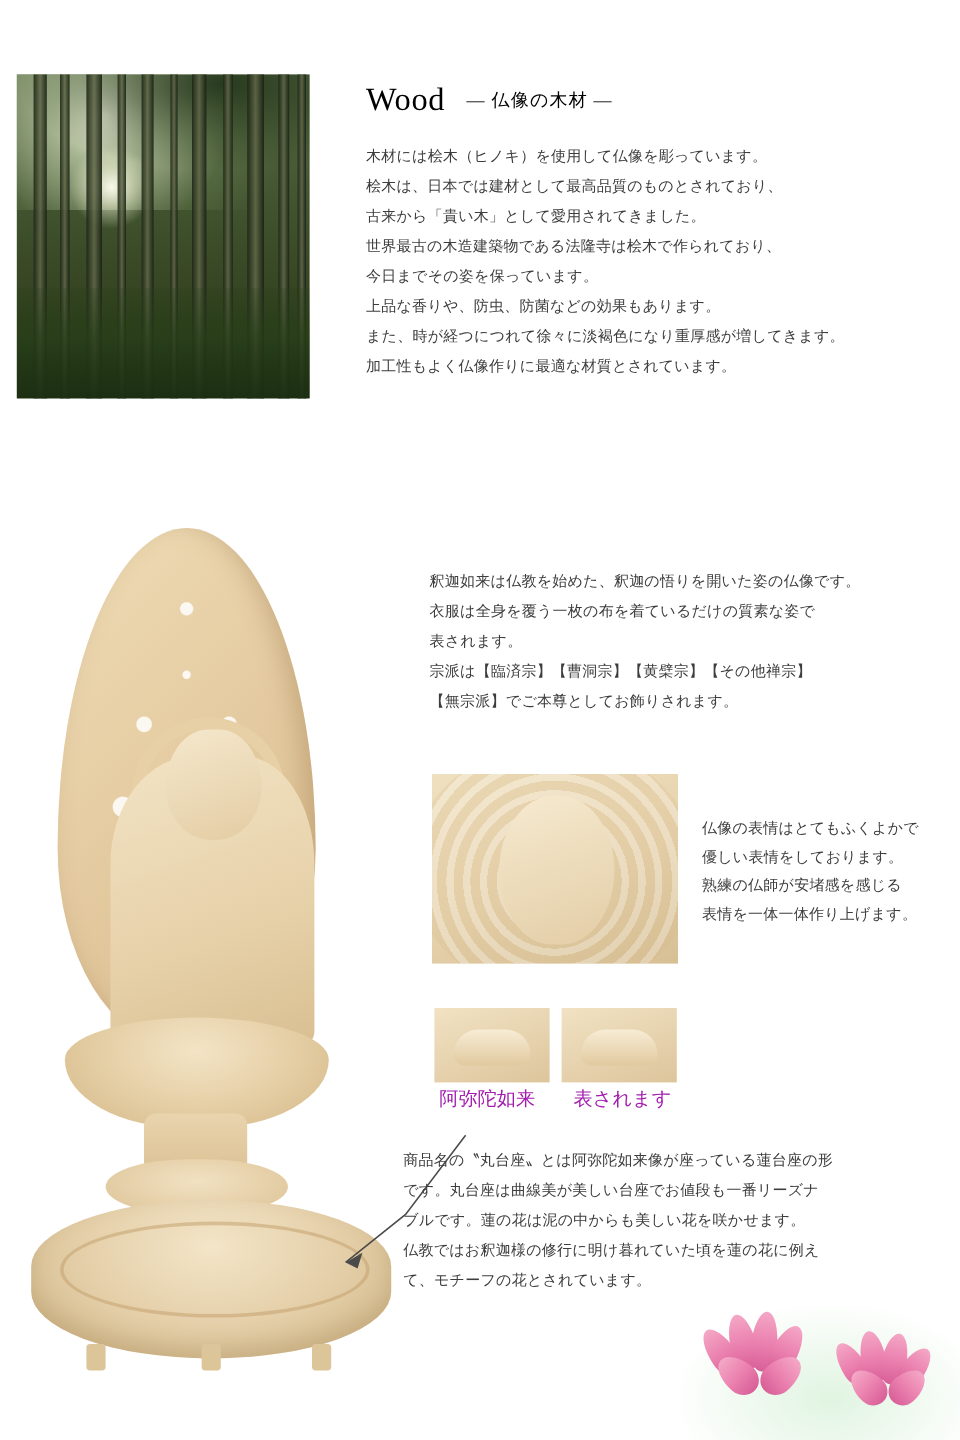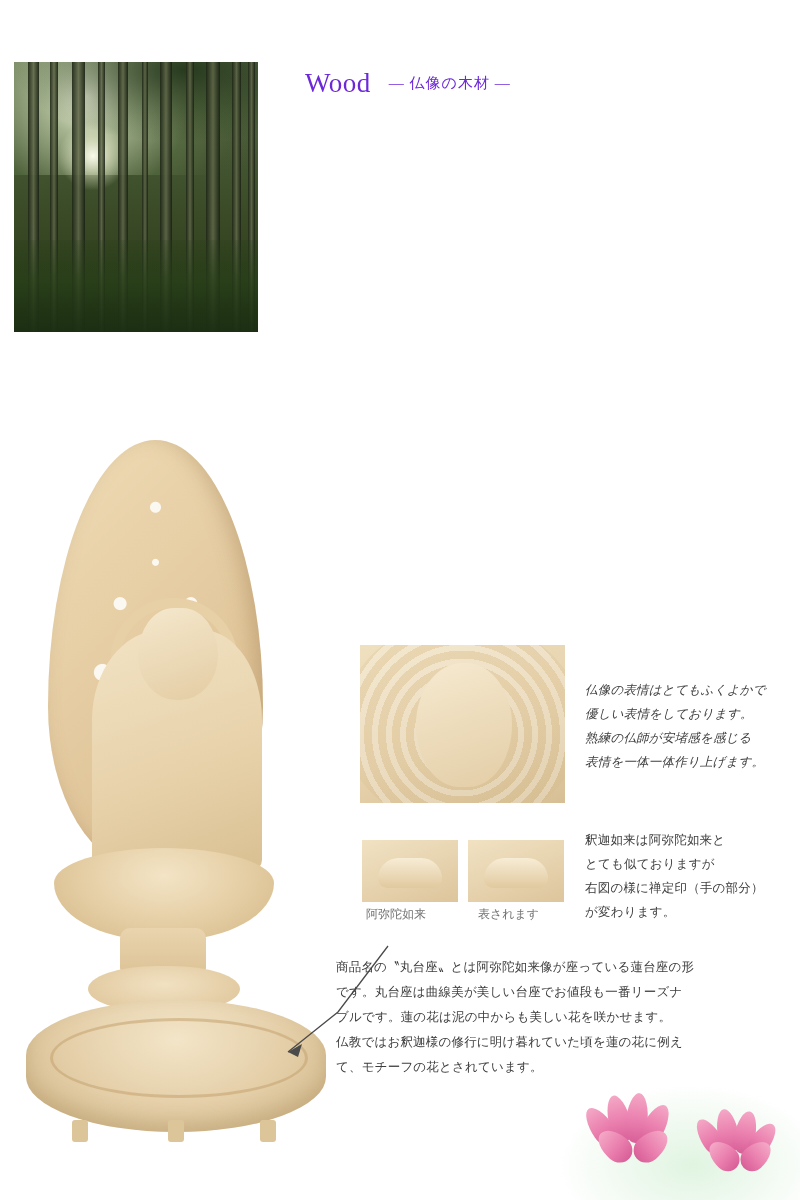--- a/index.html
+++ b/index.html
@@ -46,21 +46,21 @@
   .wood-photo .glow {
     position:absolute; left:18%; top:22%; width:70px; height:70px;
     border-radius:50%;
     background: radial-gradient(circle, rgba(255,255,240,0.95) 0%, rgba(255,255,225,0.45) 35%, rgba(255,255,210,0.0) 70%);
   }
 
   .sec-title {
     position: absolute;
     font-family: "Liberation Serif", serif;
     font-weight: 400;
-    color: #6d28d9;
+    color: #000000;
     white-space: nowrap;
   }
   .sec-title .en { font-size: 27px; letter-spacing: 0.5px; }
   .sec-title .jp {
     font-size: 15px;
     margin-left: 18px;
     letter-spacing: 1px;
     vertical-align: 4px;
   }
 
@@ -171,22 +171,22 @@
     background: linear-gradient(160deg,#f1e2c3,#ddc59c);
     overflow:hidden;
   }
   .small-photo .hand {
     position:absolute; left:16px; top:18px; width:64px; height:30px;
     background: linear-gradient(180deg,#f7ecd5,#e1c99f);
     border-radius: 30px 30px 14px 14px;
   }
   .caption {
     position:absolute;
-    font-size: 12px;
-    color: #737373;
+    font-size: 16px;
+    color: #a21caf;
     white-space: nowrap;
   }
 
   .callout-svg { position:absolute; left: 280px; top: 940px; }
 
   
   .lotus-art { position:absolute; right: 0px; bottom: 0px; width: 240px; height: 135px; }
   .lotus-art .mist {
     position:absolute; left:0; top:20px; width:240px; height:115px;
     background: radial-gradient(ellipse at 55% 70%, rgba(198,235,200,0.55) 0%, rgba(222,242,222,0.35) 45%, rgba(255,255,255,0) 72%);
@@ -217,60 +217,69 @@
     <div class="trunk" style="left:192px; width:14px;"></div>
     <div class="trunk" style="left:218px; width:9px;"></div>
     <div class="trunk" style="left:234px; width:7px;"></div>
     <div class="foliage"></div>
   </div>
 
   <div class="sec-title" style="left:305px; top:68px;">
     <span class="en">Wood</span><span class="jp">— 仏像の木材 —</span>
   </div>
 
-
-
+  <div class="body-text" style="left:305px; top:118px; width:490px;">木材には桧木（ヒノキ）を使用して仏像を彫っています。
+桧木は、日本では建材として最高品質のものとされており、
+古来から「貴い木」として愛用されてきました。
+世界最古の木造建築物である法隆寺は桧木で作られており、
+今日までその姿を保っています。
+上品な香りや、防虫、防菌などの効果もあります。
+また、時が経つにつれて徐々に淡褐色になり重厚感が増してきます。
+加工性もよく仏像作りに最適な材質とされています。</div>
+
+
+  <div class="body-text" style="left:358px; top:472px; width:430px;">釈迦如来は仏教を始めた、釈迦の悟りを開いた姿の仏像です。
+衣服は全身を覆う一枚の布を着ているだけの質素な姿で
+表されます。
+宗派は【臨済宗】【曹洞宗】【黄檗宗】【その他禅宗】
+【無宗派】でご本尊としてお飾りされます。</div>
 
   <div class="statue">
     <div class="halo"></div>
     <div class="ring"></div>
     <div class="body"></div>
     <div class="head"></div>
     <div class="lotus"></div>
     <div class="stem"></div>
     <div class="tier"></div>
     <div class="base"></div>
     <div class="foot" style="left:62px;"></div>
     <div class="foot" style="left:158px;"></div>
     <div class="foot" style="left:250px;"></div>
   </div>
 
   <div class="face-photo">
     <div class="fhalo"></div>
     <div class="fhead"></div>
   </div>
 
-  <div class="body-text" style="left:585px; top:678px; width:215px; line-height:24px;font-style:italic;">仏像の表情はとてもふくよかで
+  <div class="body-text" style="left:585px; top:678px; width:215px; line-height:24px;">仏像の表情はとてもふくよかで
 優しい表情をしております。
 熟練の仏師が安堵感を感じる
 表情を一体一体作り上げます。</div>
 
   <div class="small-photo" style="left:362px; top:840px;">
     <div class="hand"></div>
   </div>
   <div class="small-photo" style="left:468px; top:840px;">
     <div class="hand"></div>
   </div>
   <div class="caption" style="left:366px; top:906px;">阿弥陀如来</div>
   <div class="caption" style="left:478px; top:906px;">表されます</div>
 
-  <div class="body-text" style="left:585px; top:828px; width:215px; line-height:24px;">釈迦如来は阿弥陀如来と
-とても似ておりますが
-右図の様に禅定印（手の部分）
-が変わります。</div>
 
   <svg class="callout-svg" width="110" height="125" viewBox="0 0 110 125">
     <path d="M108 6 L58 72 L8 112" stroke="#4a4a4a" stroke-width="1.3" fill="none"></path>
     <path d="M8 112 L22 104 L18 117 Z" fill="#4a4a4a"></path>
   </svg>
 
   <div class="body-text" style="left:336px; top:955px; width:470px; line-height:25px;">商品名の〝丸台座〟とは阿弥陀如来像が座っている蓮台座の形
 です。丸台座は曲線美が美しい台座でお値段も一番リーズナ
 ブルです。蓮の花は泥の中からも美しい花を咲かせます。
 仏教ではお釈迦様の修行に明け暮れていた頃を蓮の花に例え

